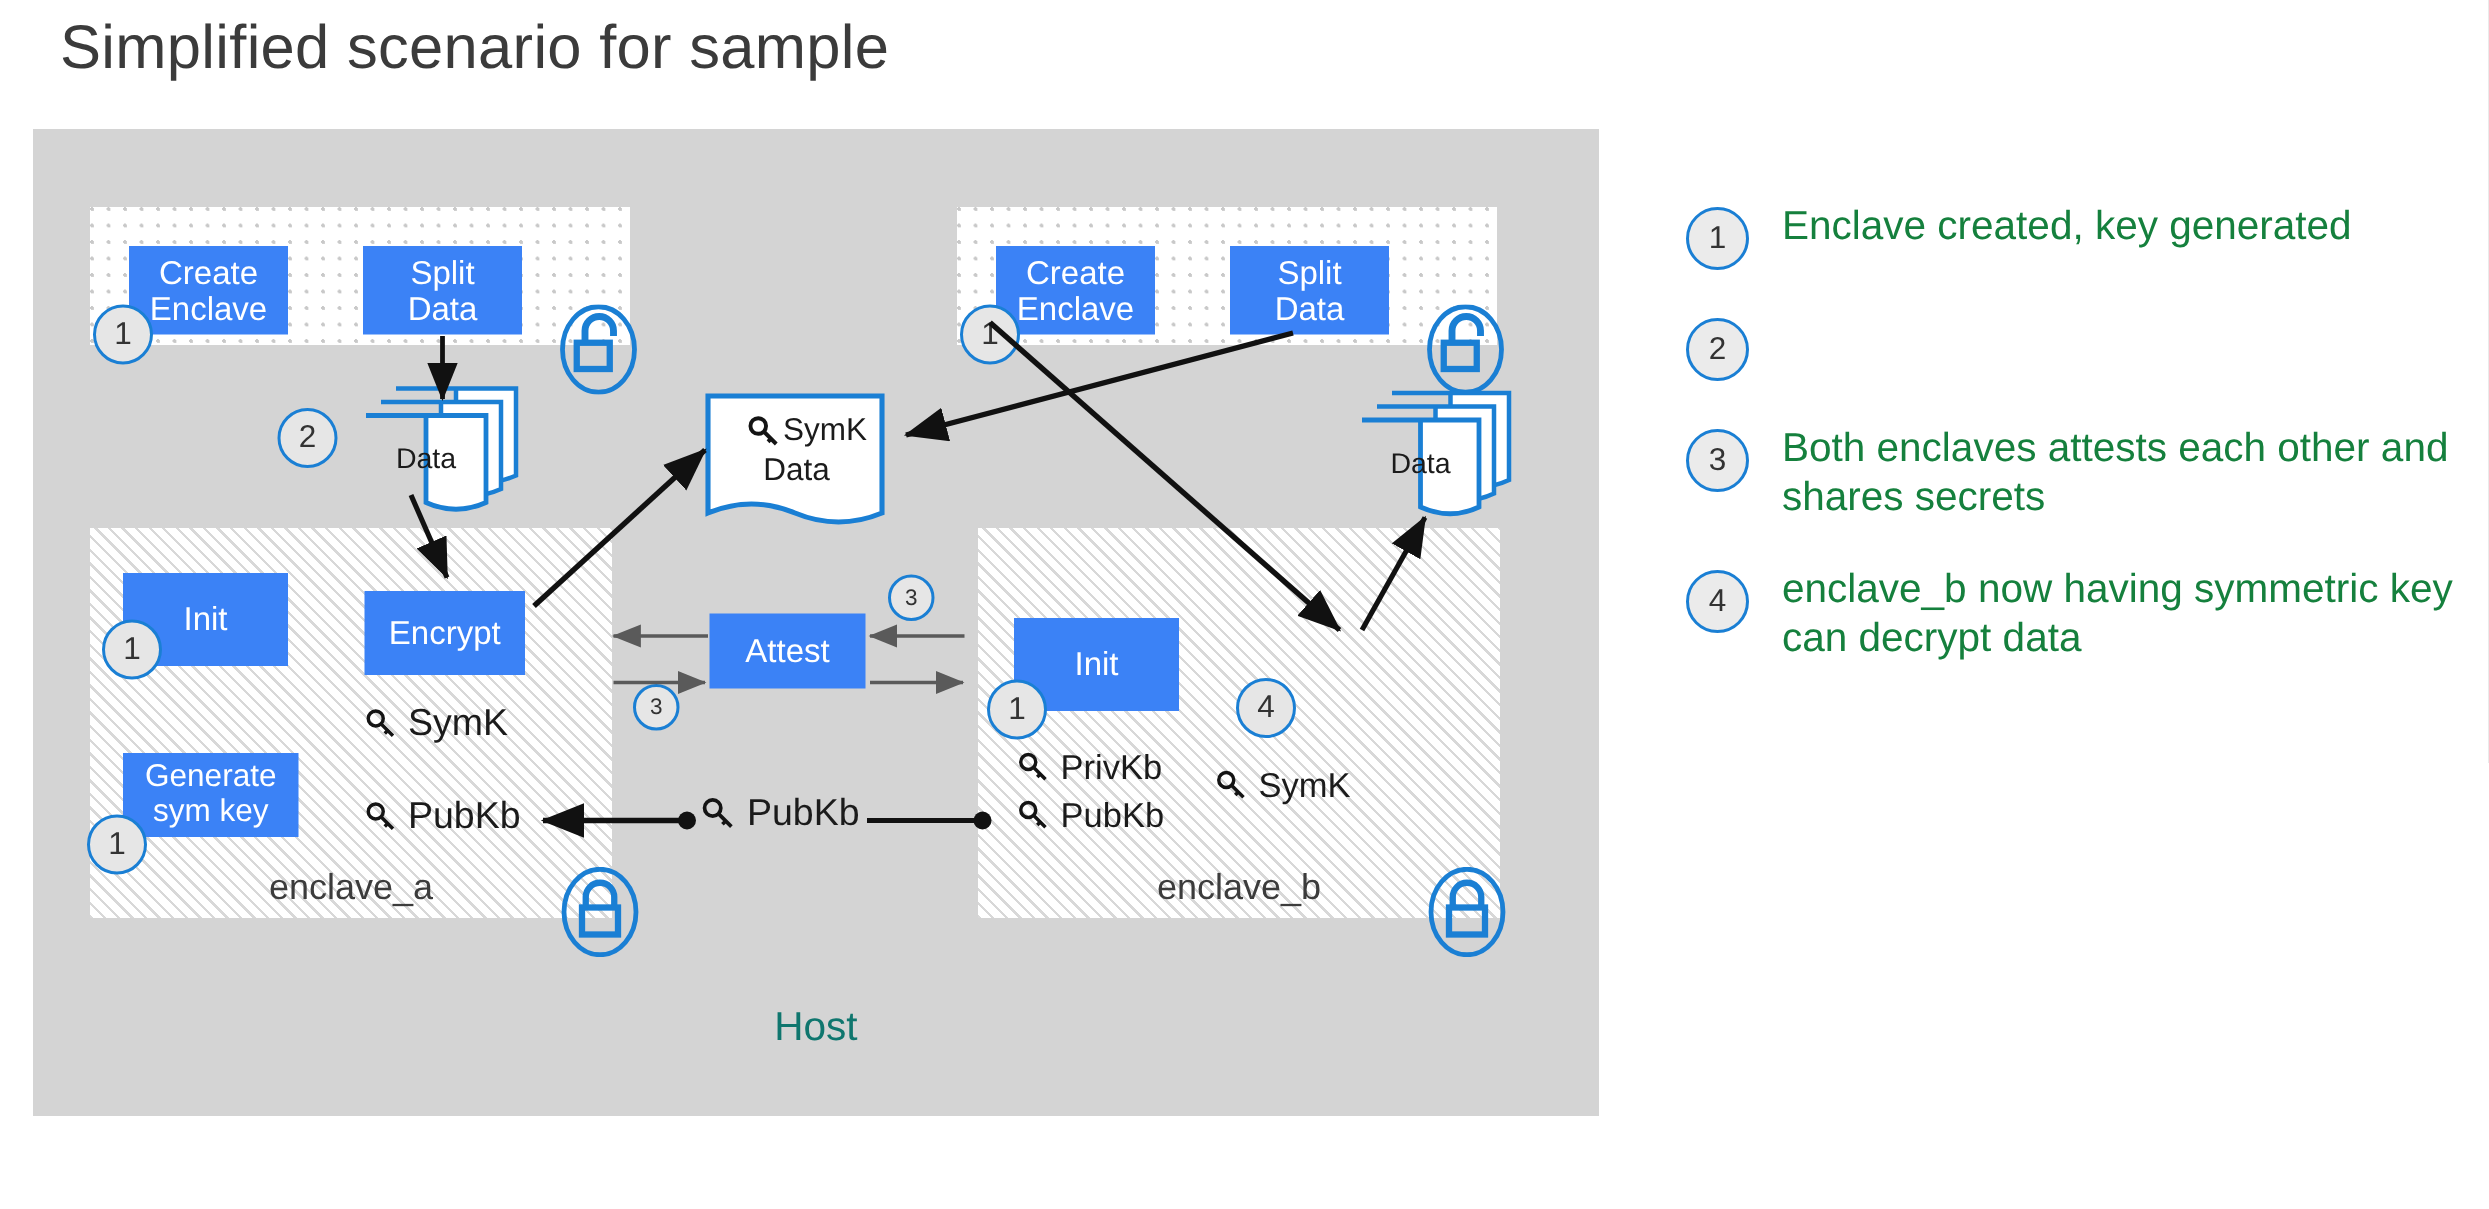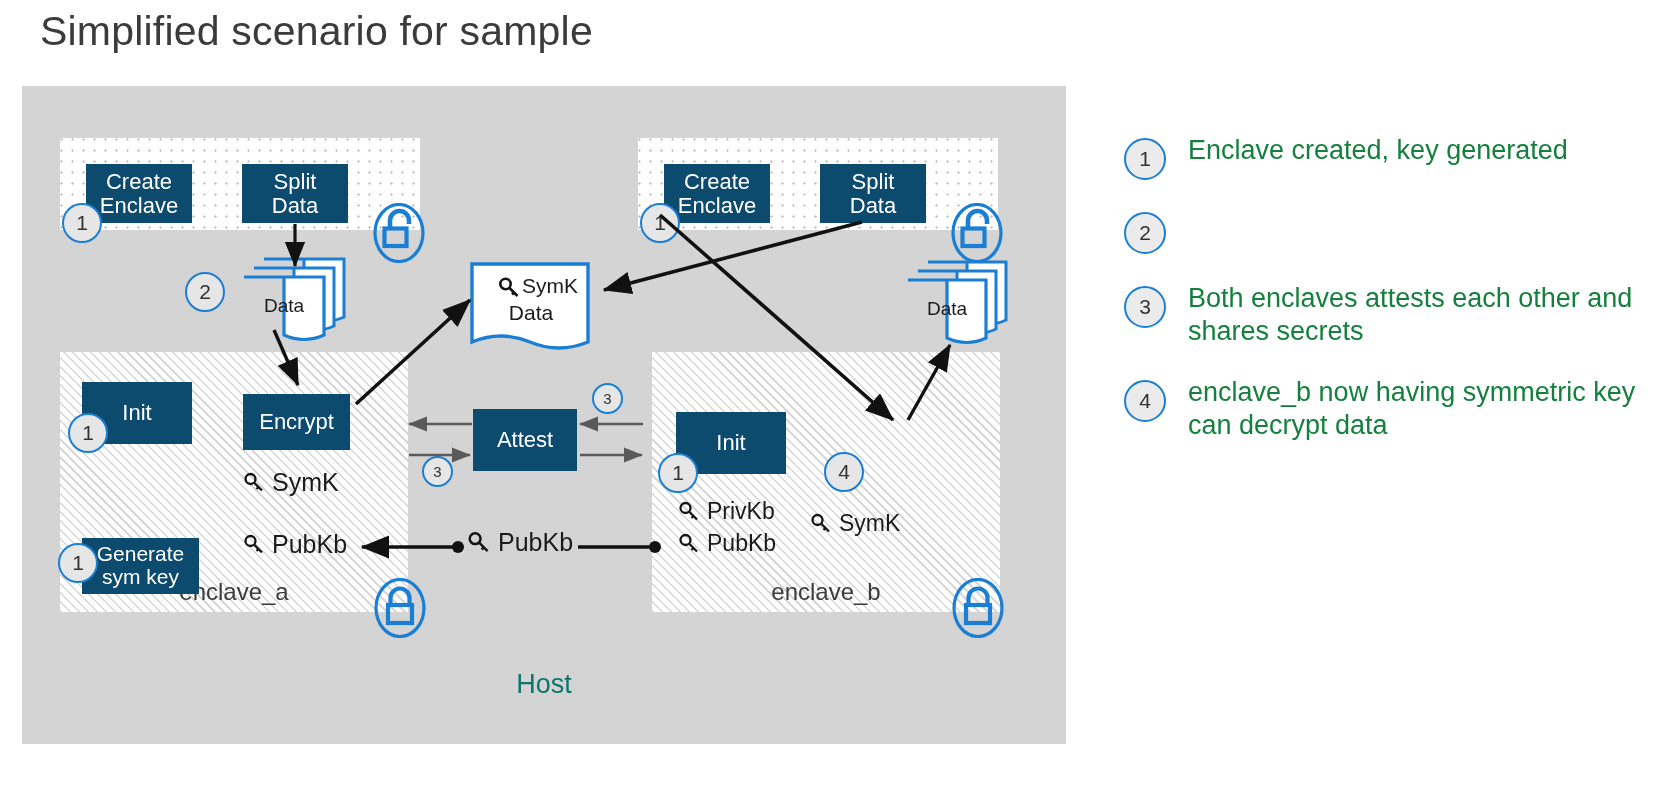--- a/index.html
+++ b/index.html
@@ -44,25 +44,25 @@
         #d8d8d8 0px, #d8d8d8 1.6px,
         #ffffff 1.6px, #ffffff 6.4px);
   }
   .enclave-name{
     position:absolute;left:0;bottom:6px;width:100%;
     text-align:center;font-size:24px;color:#3c3c3c;
   }
 
   
   .bbox{
-    position:absolute;background:#0c4a6e;color:#ffffff;
+    position:absolute;background:#3b82f6;color:#ffffff;
     display:flex;align-items:center;justify-content:center;
     text-align:center;line-height:1.08;font-size:22px;
   }
-  .bbox.small{font-size:21px;margin-top:36px;}
+  .bbox.small{font-size:21px;}
 
   
   .badge{
     position:absolute;width:40px;height:40px;border-radius:50%;
     background:#e6e6e6;border:2.4px solid #1a7fd4;
     display:flex;align-items:center;justify-content:center;
     font-size:21px;color:#333333;box-sizing:border-box;
   }
   .badge.tiny{width:31px;height:31px;font-size:15px;border-width:2px;}
 
@@ -195,21 +195,21 @@
       <g fill="none" stroke="#141414" stroke-width="2.6" transform="translate(28,14)">
         <circle cx="7.5" cy="8" r="5.2"></circle>
         <path d="M11 11.5 L19.5 20"></path>
         <path d="M16 16.5 L14 18.5"></path>
       </g>
       <text x="80" y="31" font-family="Liberation Sans, sans-serif" font-size="21" fill="#1b1b1b" text-anchor="middle">SymK</text>
       <text x="61" y="58" font-family="Liberation Sans, sans-serif" font-size="21" fill="#1b1b1b" text-anchor="middle">Data</text>
     </svg>
   </div>
 
-  <div class="bbox" style="left:473px;top:409px;width:104px;height:62px;">Attest</div>
+  <div class="bbox" style="left:473px;top:409px;width:104px;height:50px;">Attest</div>
   <div class="badge tiny" style="left:592px;top:383px;">3</div>
   <div class="badge tiny" style="left:422px;top:456px;">3</div>
 
   <div class="keychip" style="left:467px;top:528px;">
     <svg width="26" height="26" viewBox="0 0 24 24">
       <g fill="none" stroke="#141414" stroke-width="2.3">
         <circle cx="7.5" cy="8" r="5"></circle>
         <path d="M11 11.5 L19 19.5"></path>
         <path d="M15.5 16 L13.5 18"></path>
       </g>

